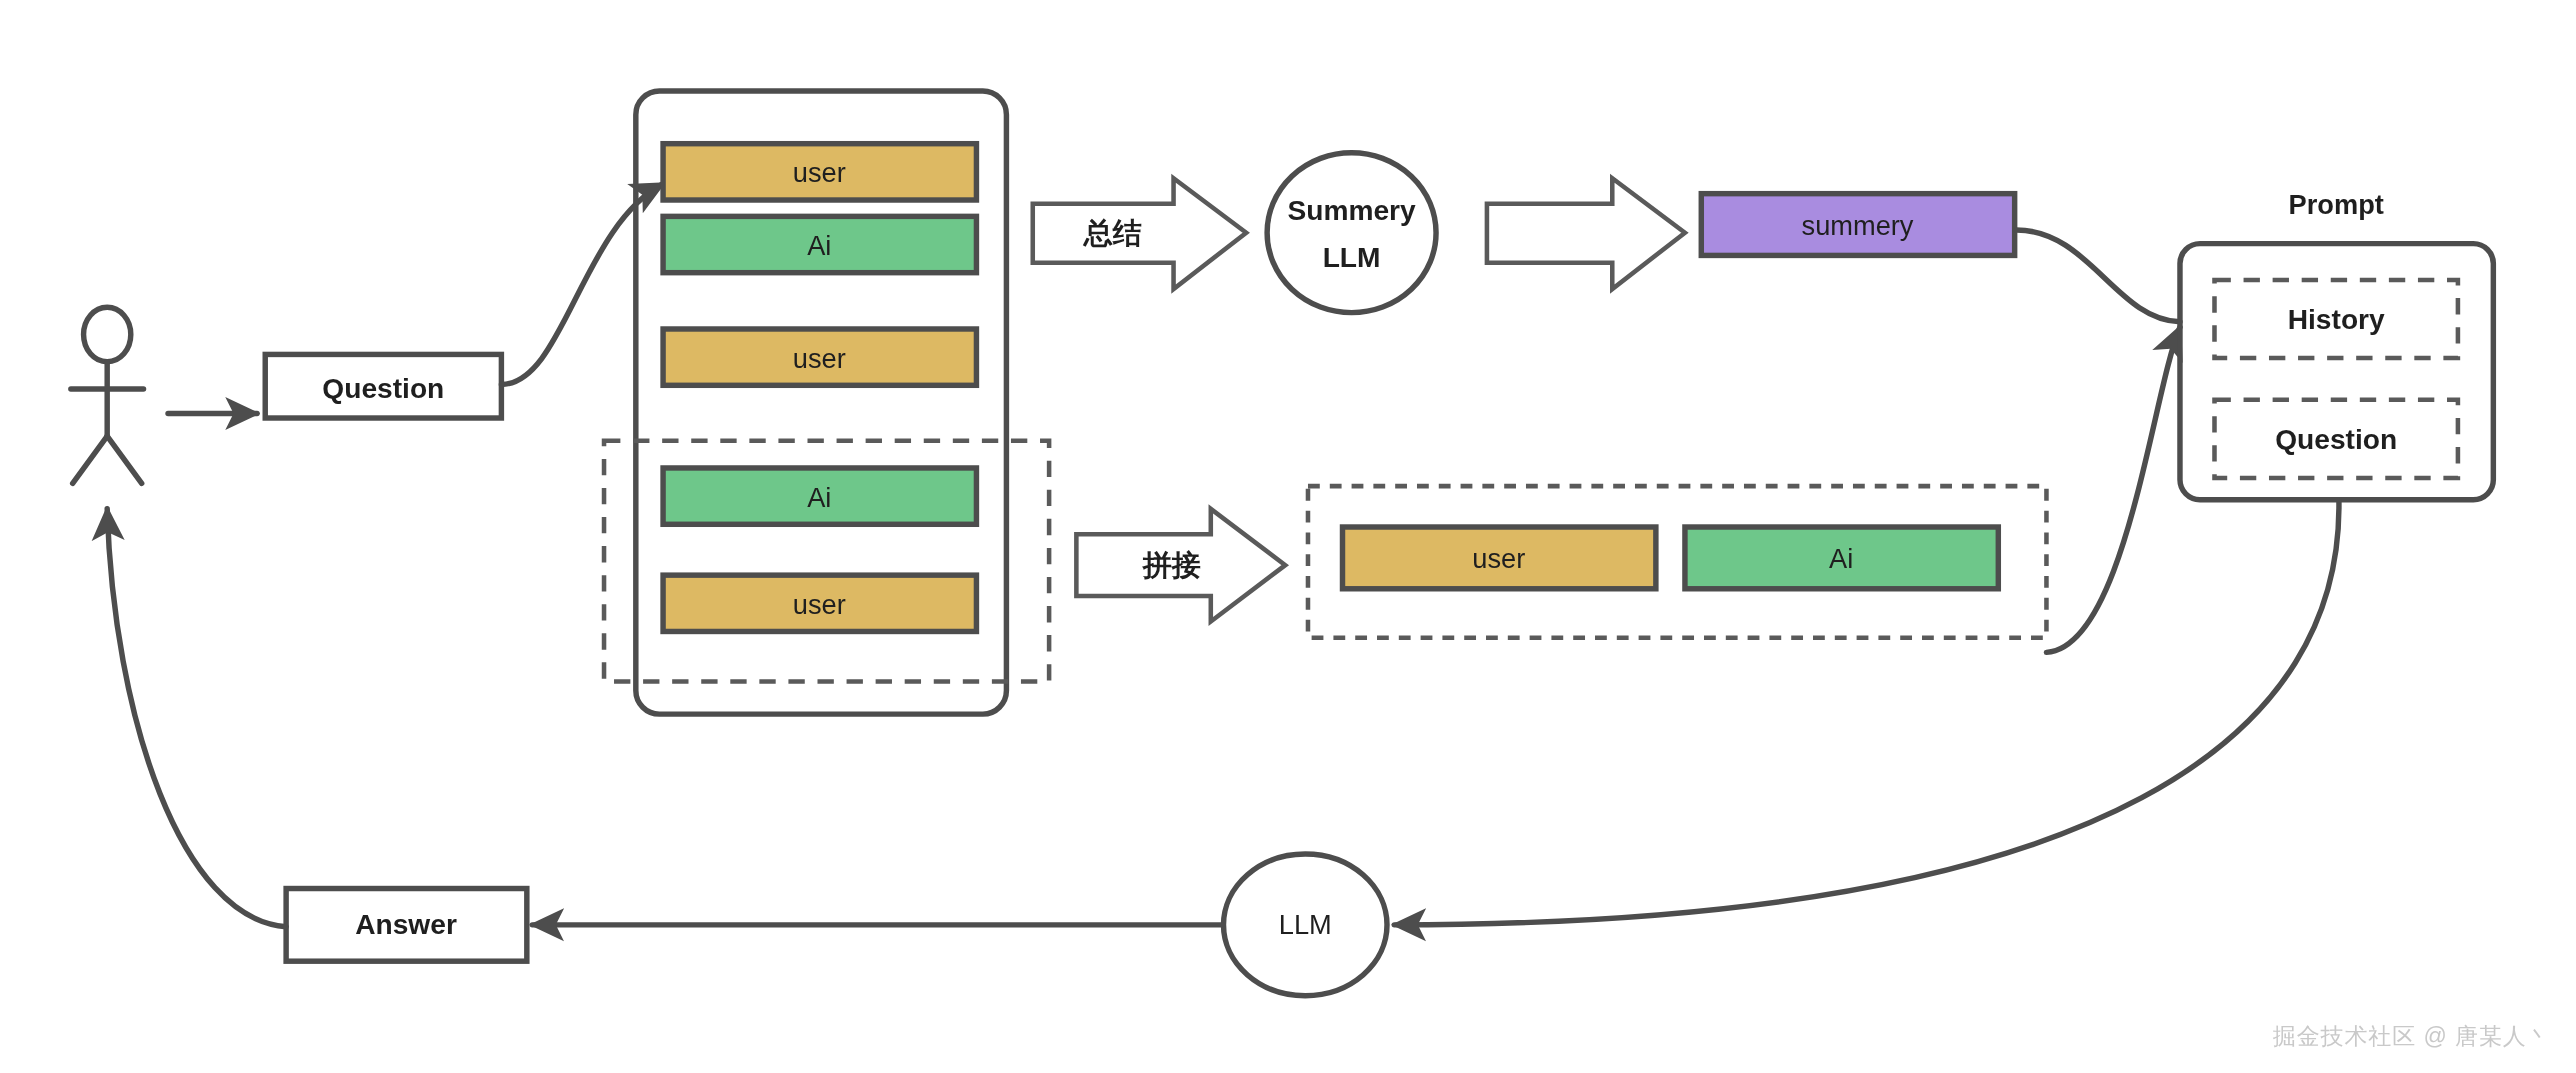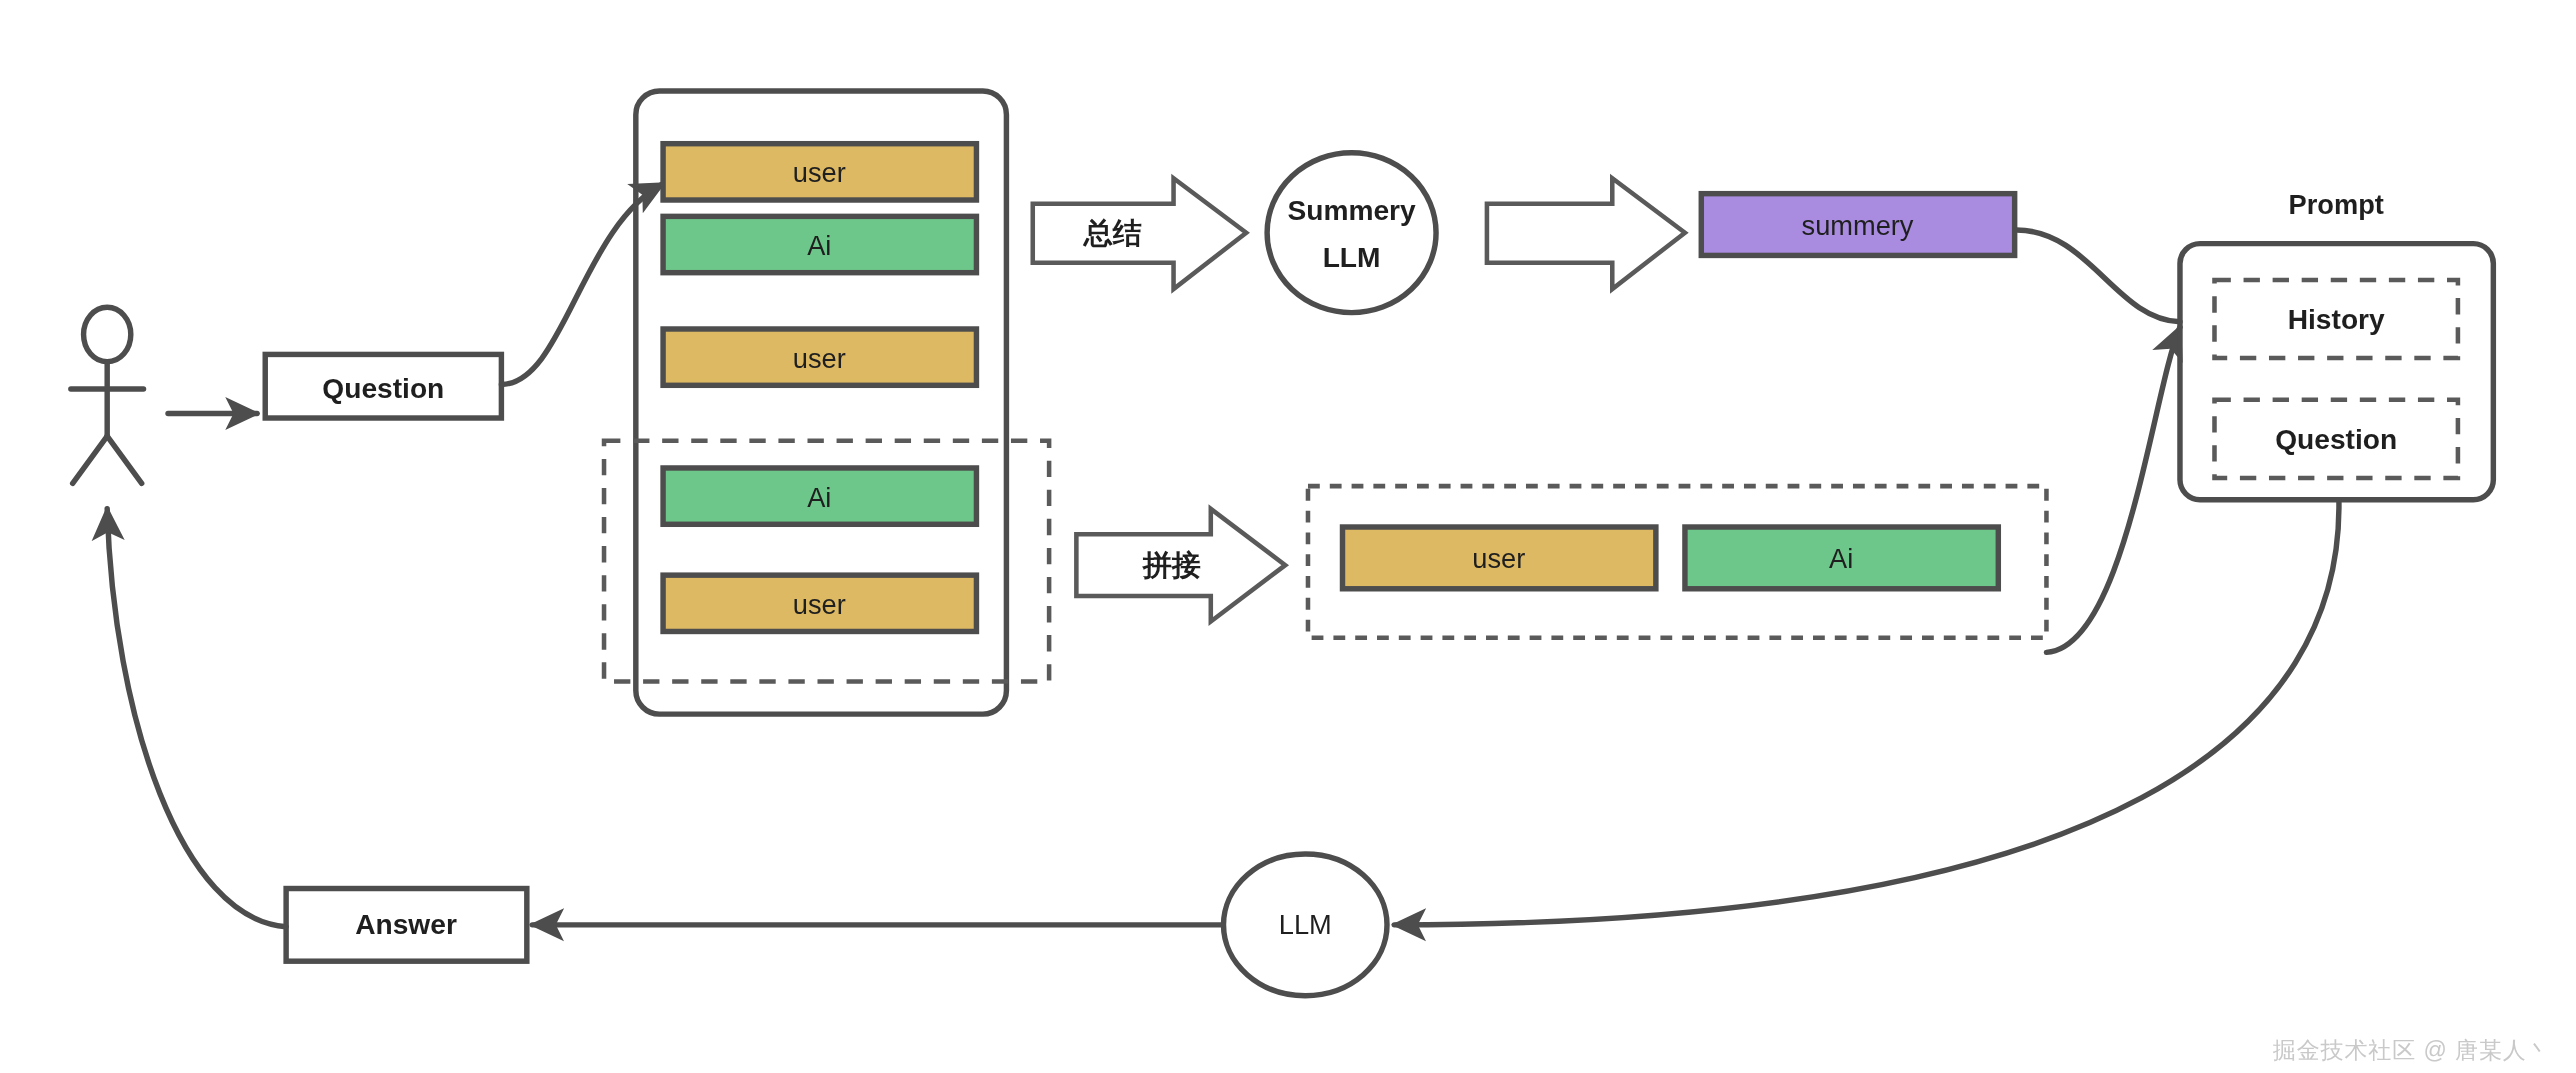--- a/index.html
+++ b/index.html
@@ -65,21 +65,21 @@
     font-weight: bold;
   }
   .lbl-box { font-size: 31px; }
   .lbl-node { font-size: 30px; }
   .lbl-arrowtext { font-size: 32px; font-weight: bold; }
   .lbl-circle { font-size: 31px; font-weight: bold; }
   .lbl-prompt-title { font-size: 30px; font-weight: bold; }
   .watermark {
     position: absolute;
     right: 25.4px;
-    bottom: 8px;
+    bottom: 22px;
     font-family: "Liberation Sans", sans-serif;
     font-size: 23px;
     color: #c9c9c9;
     letter-spacing: 0.9px;
     white-space: nowrap;
   }
 </style>
 </head>
 <body>
 

